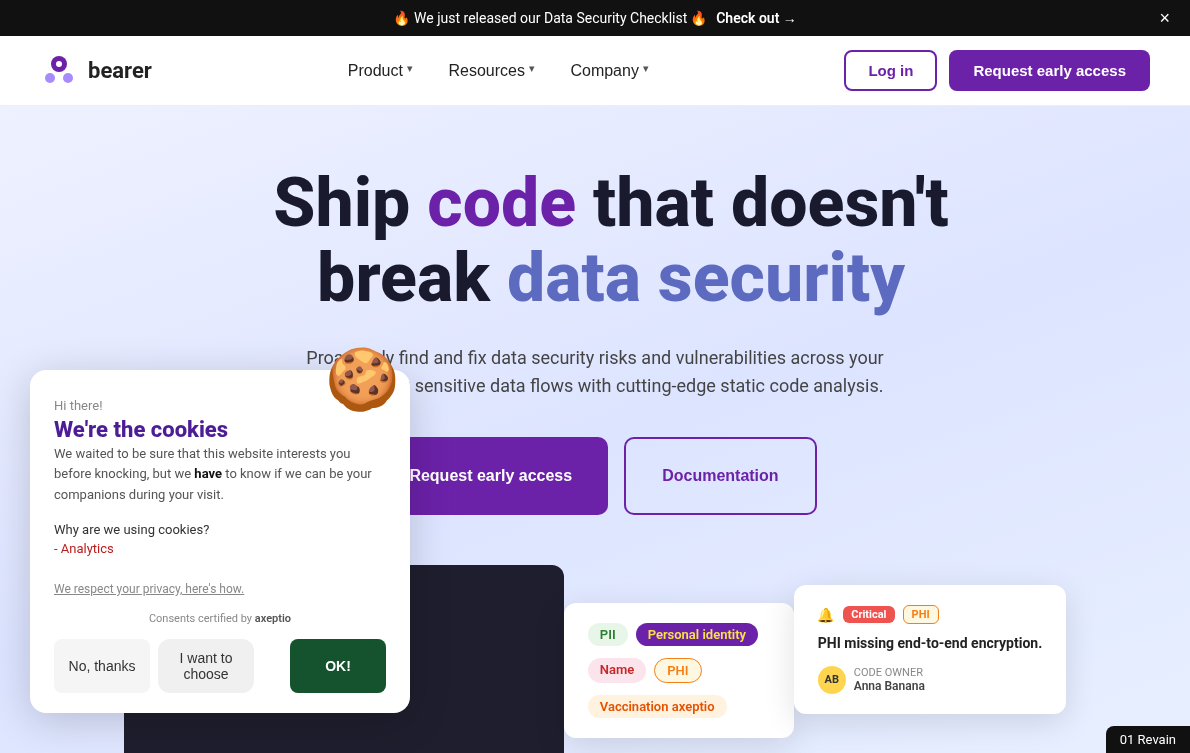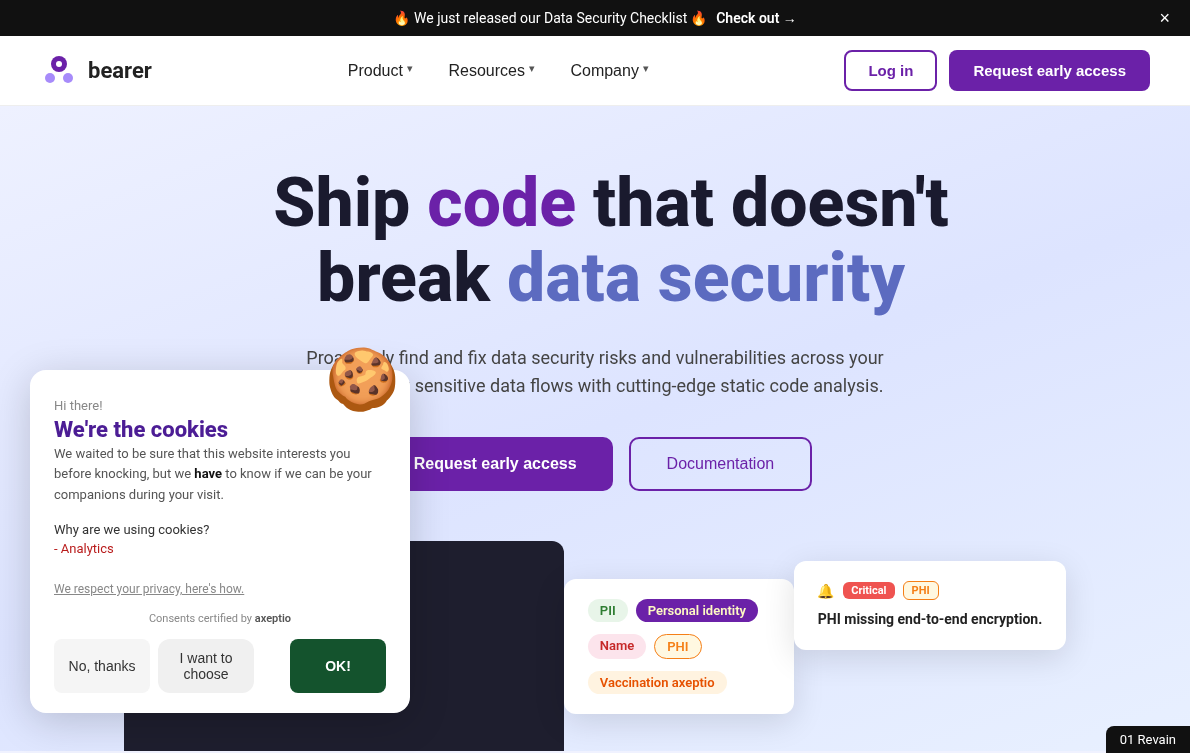--- a/index.html
+++ b/index.html
@@ -143,24 +143,24 @@
       padding: 16px 36px;
       border-radius: 10px;
       font-size: 16px;
       font-weight: 600;
       cursor: pointer;
     }
     .btn-hero-docs {
       background: none;
       border: 2px solid #6b21a8;
       color: #6b21a8;
-      padding: 16px 36px;
+      padding: 28px 36px;
       border-radius: 10px;
       font-size: 16px;
-      font-weight: 400;
+      font-weight: 700;
       cursor: pointer;
       text-align: right;
     }
 
     
     .hero-visuals {
       display: flex;
       justify-content: center;
       align-items: flex-end;
       gap: 0;
@@ -197,21 +197,21 @@
       align-self: center;
     }
     .tags-row { display: flex; gap: 8px; flex-wrap: wrap; }
     .tag {
       padding: 4px 12px;
       border-radius: 20px;
       font-size: 13px;
       font-weight: 600;
     }
     .tag-pii { background: #e8f5e9; color: #2e7d32; }
-    .tag-personal { background: #6b21a8; color: #fef9c3; }
+    .tag-personal { background: #6b21a8; color: #fde047; }
     .tag-name { background: #fce4ec; color: #c62828; }
     .tag-phi { background: #fff8e1; color: #f57f17; border: 1px solid #f57f17; }
     .tag-vacc { background: #fff3e0; color: #e65100; }
 
     .alert-panel {
       background: #fff;
       border-radius: 12px;
       box-shadow: 0 8px 32px rgba(0,0,0,0.12);
       padding: 20px 24px;
       min-width: 230px;
@@ -356,20 +356,27 @@
       </div>
     </div>
 
     <div class="alert-panel">
       <div class="alert-header">
         <span class="bell-icon">🔔</span>
         <span class="badge-critical">Critical</span>
         <span class="badge-phi">PHI</span>
       </div>
       <div class="alert-text">PHI missing end-to-end encryption.</div>
+      <div class="alert-owner">
+        <div class="avatar-circle">AB</div>
+        <div>
+          <div class="owner-label">CODE OWNER</div>
+          <div class="owner-name">Anna Banana</div>
+        </div>
+      </div>
     </div>
   </div>
 </section>
 
 <div class="cookie-dialog">
 
   <div style="position:absolute;top:-20px;right:10px;font-size:60px;line-height:1;">🍪</div>
 
   <div class="cookie-hi">Hi there!</div>
   <div class="cookie-title">We're the cookies</div>

